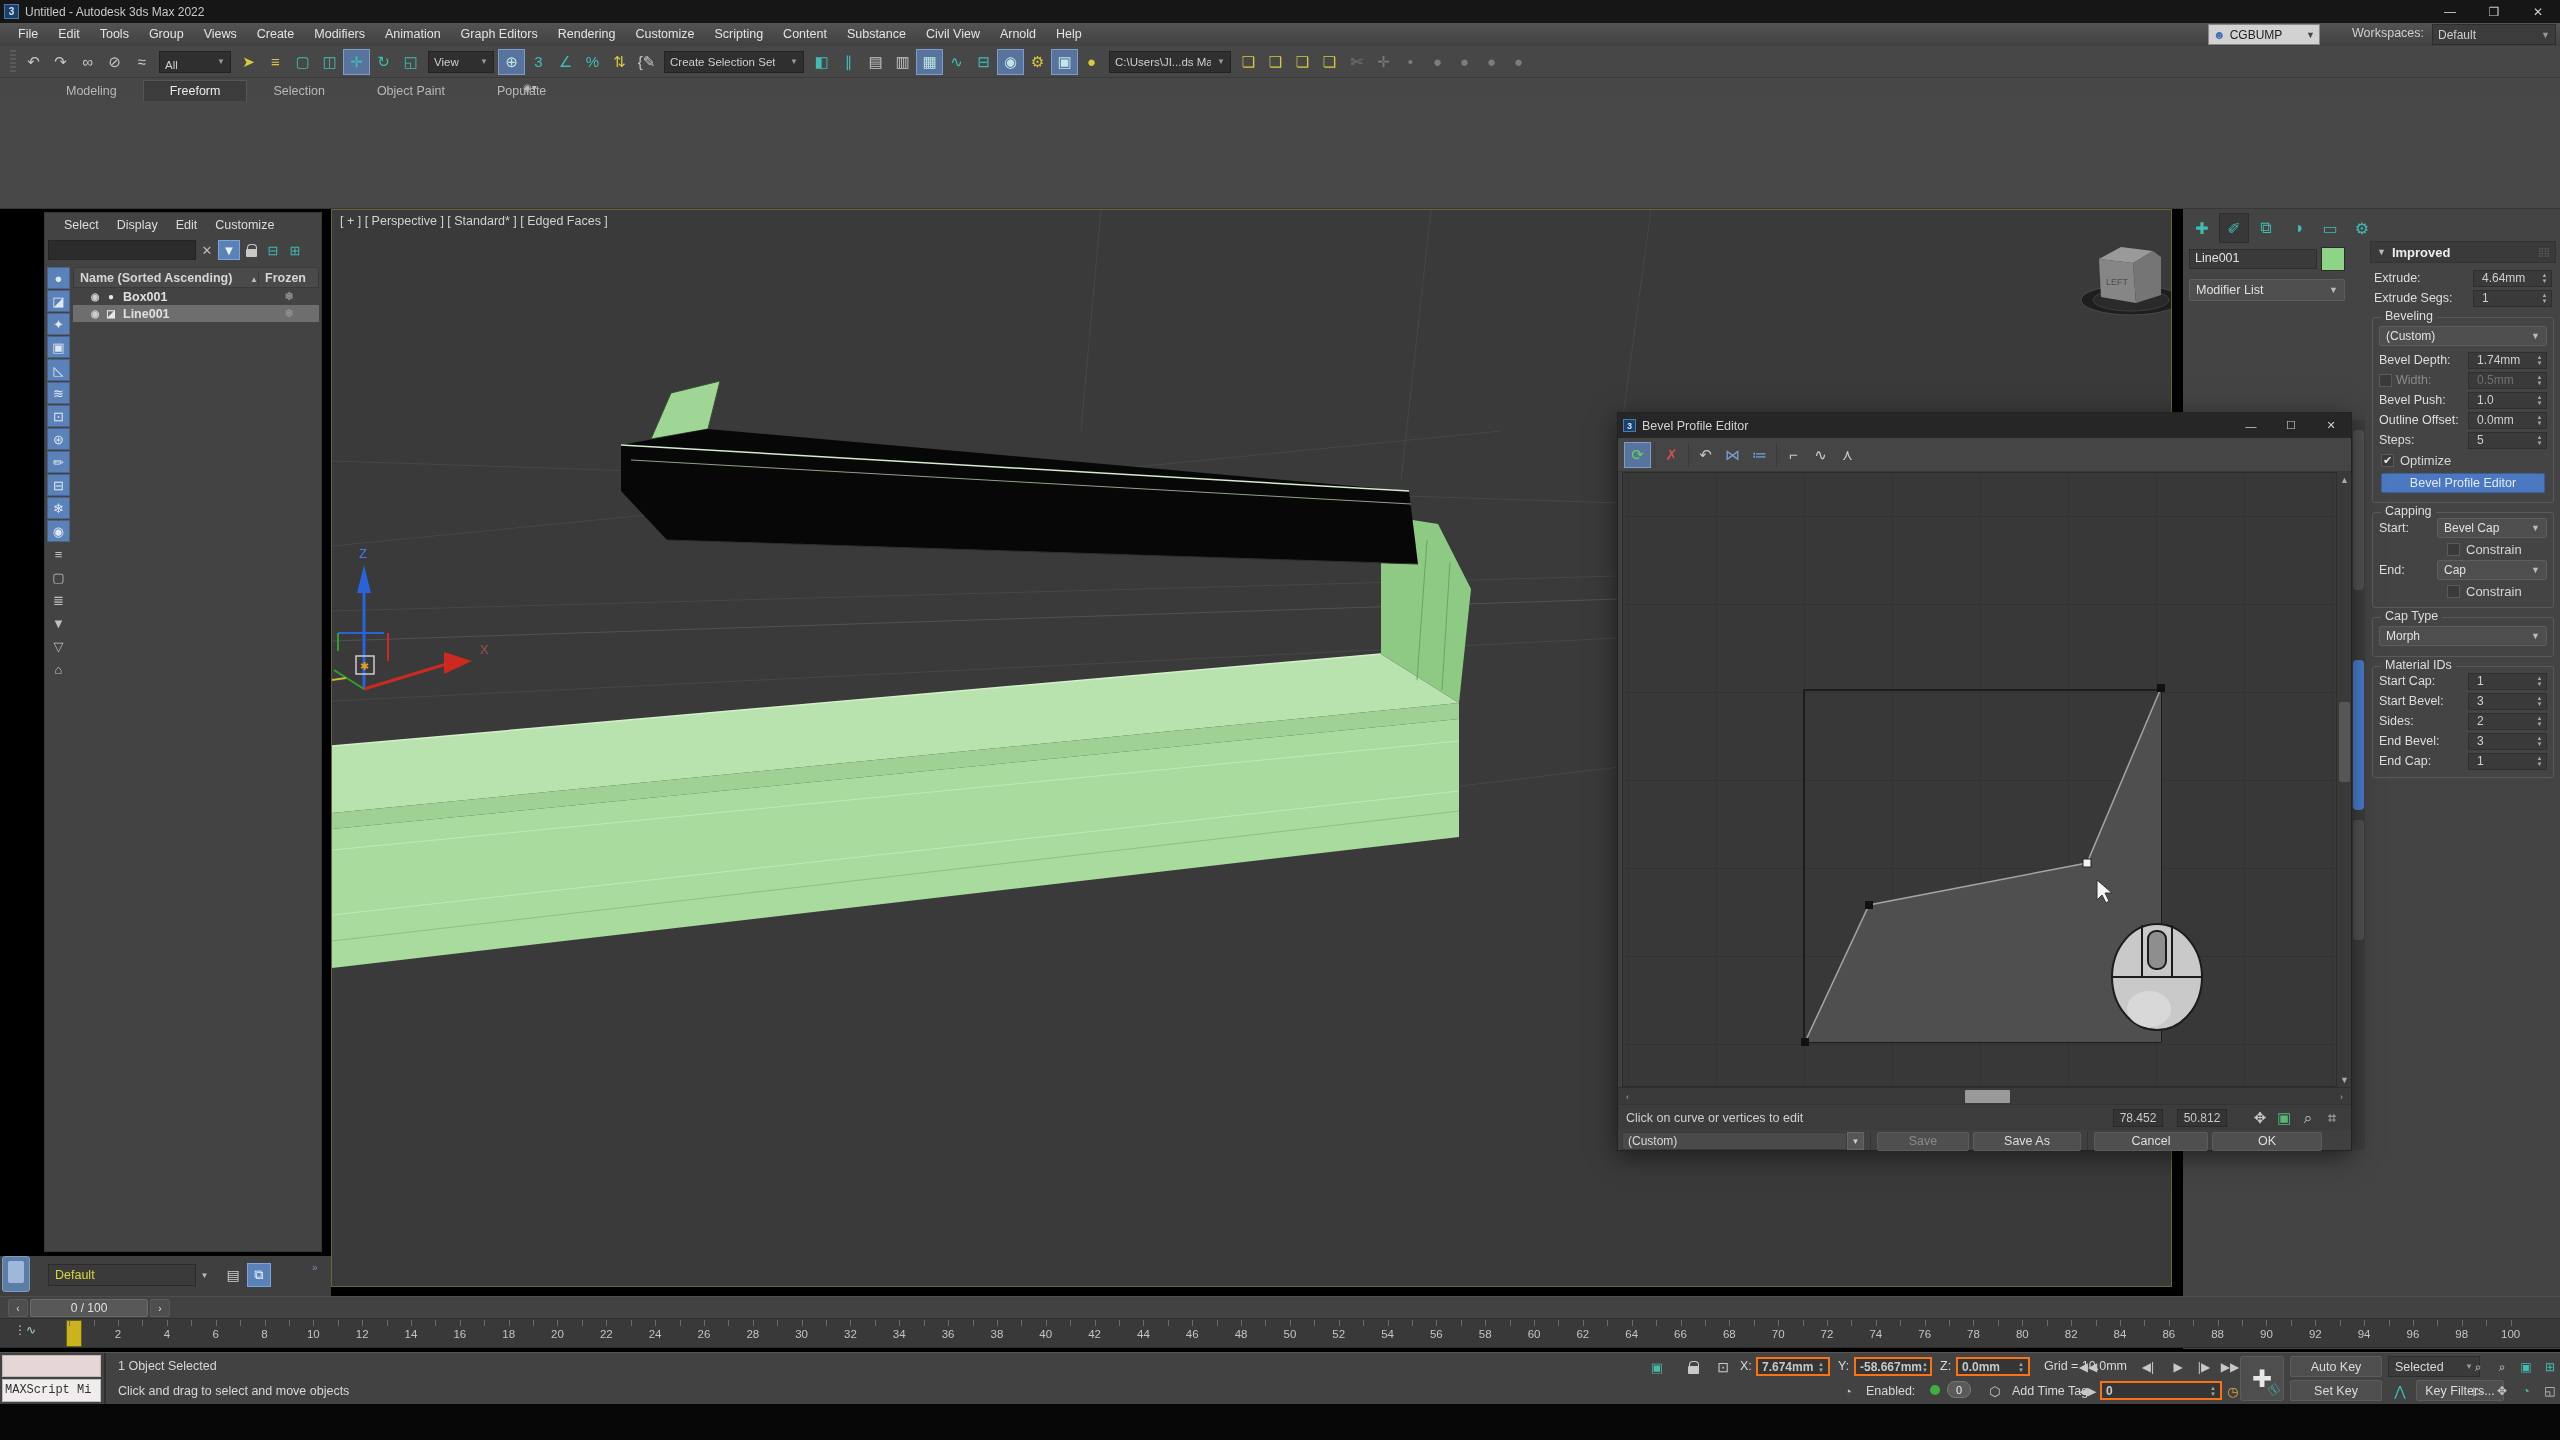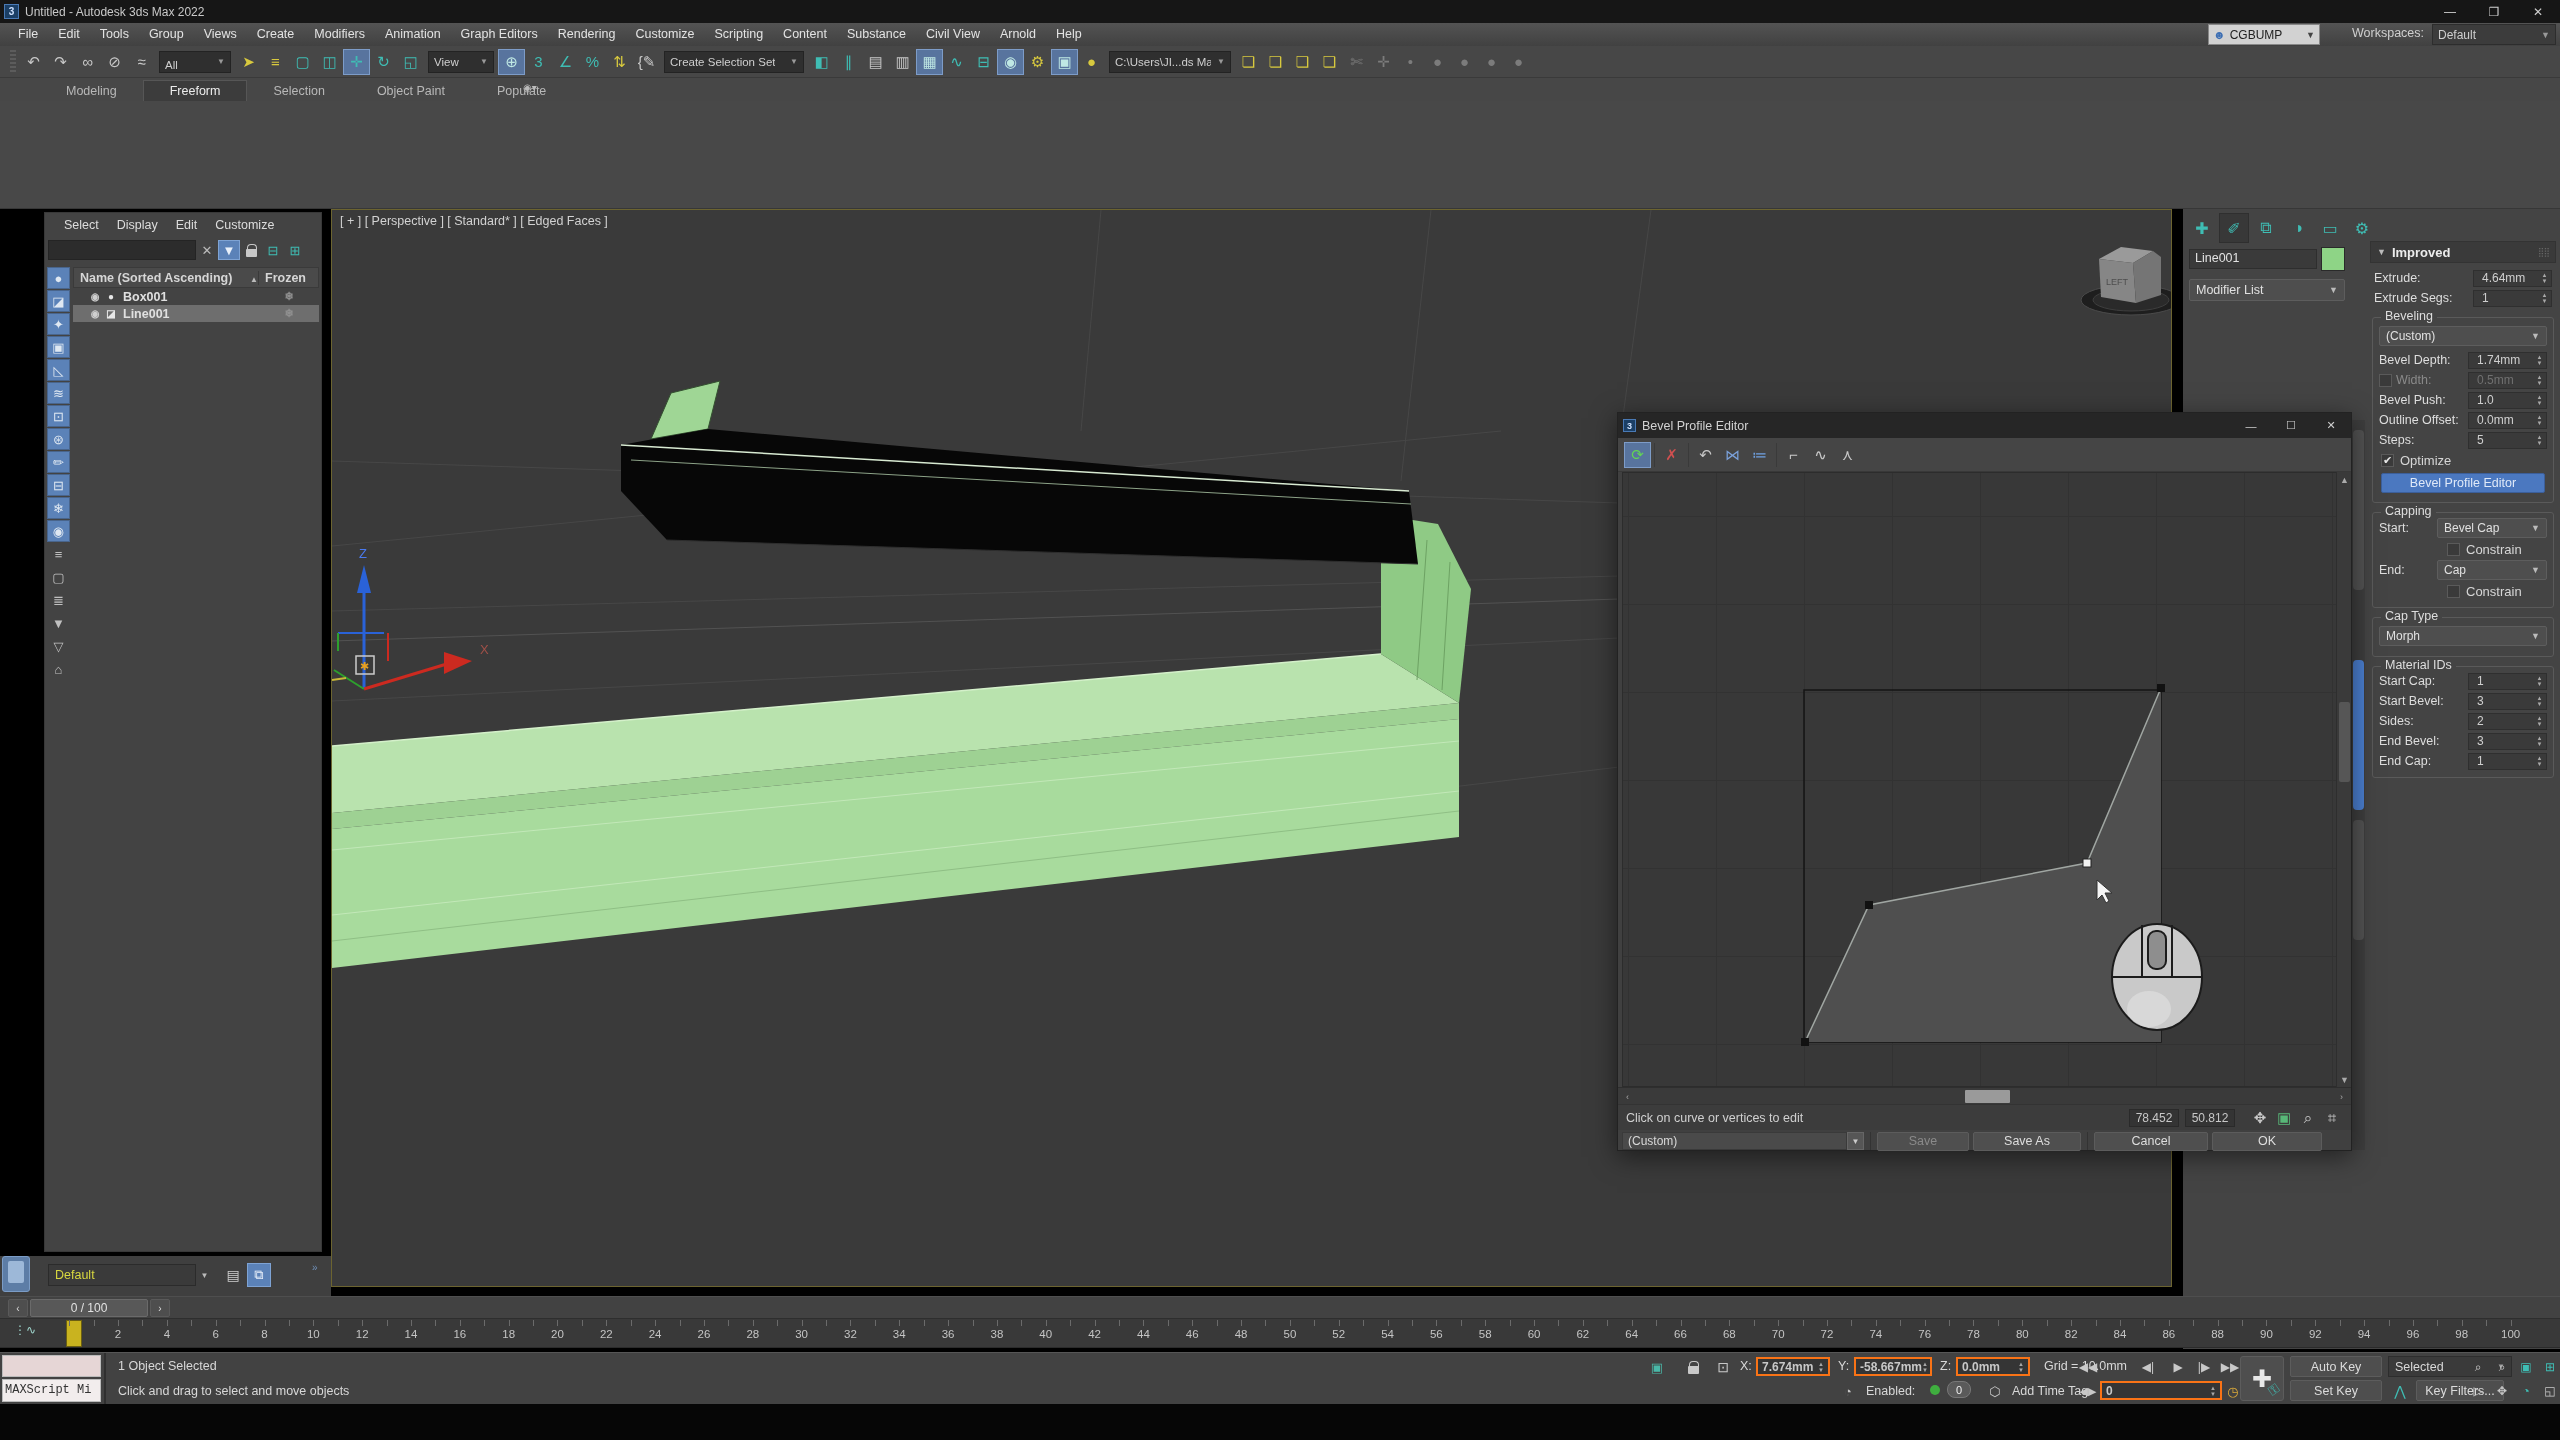--- a/index.html
+++ b/index.html
@@ -157,21 +157,21 @@
   #mxs{position:absolute;left:0;top:0;width:106px;height:52px;border-right:2px solid #2f2f2f;}
   #mxs-pink{position:absolute;left:2px;top:2px;right:3px;height:22px;background:#e6d6d6;border:1px solid #bbb;}
   #mxs-white{position:absolute;left:2px;top:26px;right:3px;height:23px;background:#f2eded;border:1px solid #bbb;color:#333;font-family:"Liberation Mono",monospace;font-size:12px;padding:3px 2px;white-space:nowrap;overflow:hidden;}
   .sb-text{position:absolute;color:#d8d8d8;font-size:12.5px;}
   .sb-field{position:absolute;height:19px;background:#353535;border:2px solid #f97316;color:#c8c8c8;font-size:12px;display:flex;align-items:center;padding:0 4px;font-weight:bold;}
   .sb-field .spin{margin-left:auto;font-size:6px;color:#a8a8a8;line-height:6px;display:flex;flex-direction:column;}
   .sb-icon{position:absolute;display:flex;align-items:center;justify-content:center;color:#c8c8c8;}
   .sb-btn{position:absolute;height:21px;background:#4e4e4e;border:1px solid #5c5c5c;border-radius:2px;color:#dcdcdc;font-size:12.5px;display:flex;align-items:center;justify-content:center;}
   #bigkey{position:absolute;left:2240px;top:3px;width:44px;height:45px;background:#4e4e4e;border:1px solid #5c5c5c;border-radius:3px;color:#e8e8e8;display:flex;align-items:center;justify-content:center;font-size:24px;}
   #bigkey .keyglyph{position:absolute;right:4px;bottom:2px;font-size:13px;color:var(--teal);transform:rotate(-35deg);}
-  #sel-dd{position:absolute;left:2388px;top:3px;width:124px;height:21px;background:#3a3a3a;border:1px solid #2d2d2d;display:flex;align-items:center;padding:0 6px;font-size:12.5px;color:#d8d8d8;}
+  #sel-dd{position:absolute;left:2388px;top:3px;width:92px;height:21px;background:#3a3a3a;border:1px solid #2d2d2d;display:flex;align-items:center;padding:0 6px;font-size:12.5px;color:#d8d8d8;}
   #sel-dd .dd{margin-left:auto;font-size:8px;color:#999;}
   #enabled-dot{position:absolute;left:1930px;top:32px;width:10px;height:10px;border-radius:50%;background:#3fae3f;}
   #zero-pill{position:absolute;left:1947px;top:28px;width:24px;height:17px;border-radius:8px;background:#5a5a5a;border:1px solid #777;color:#eee;font-size:11px;display:flex;align-items:center;justify-content:center;}
   #blackbar{left:0;top:1404px;width:2560px;height:36px;background:#060606;}
   .mini-lock{width:11px;height:8px;background:#c8c8c8;border-radius:1px;position:relative;margin-top:5px;}
   .mini-lock::before{content:"";position:absolute;left:1.5px;top:-5px;width:8px;height:6px;border:1.5px solid #c8c8c8;border-bottom:none;border-radius:4px 4px 0 0;}
   svg text{font-family:"Liberation Sans",sans-serif;}
 </style>
 </head>
 <body>
@@ -663,21 +663,21 @@
     <div id="dlg-vthumb"></div>
     <div class="scr-arrow" style="bottom:0;">▼</div>
   </div>
   <div id="dlg-hscroll">
     <div class="scr-arrow" style="left:2px;top:1px;">‹</div>
     <div id="dlg-hthumb"></div>
     <div class="scr-arrow" style="right:2px;top:1px;">›</div>
   </div>
   <div id="dlg-status">
     <span class="msg">Click on curve or vertices to edit</span>
-    <div style="margin-left:auto;display:flex;align-items:center;gap:6px;padding-right:8px;">
+    <div style="margin-left:auto;display:flex;align-items:center;gap:14px;padding-right:8px;">
       <div class="coordbox">78.452</div>
       <div class="coordbox">50.812</div>
       <div id="dlg-nav" style="display:flex;gap:2px;margin-left:8px;">
           <div class="tb-icon" style="width: 22px; height: 20px;">✥</div>
           <div class="tb-icon" style="width: 22px; height: 20px; color: rgb(88, 184, 120);">▣</div>
           <div class="tb-icon" style="width: 22px; height: 20px;">⌕</div>
           <div class="tb-icon" style="width: 22px; height: 20px;">⌗</div>
         </div>
     </div>
   </div>

